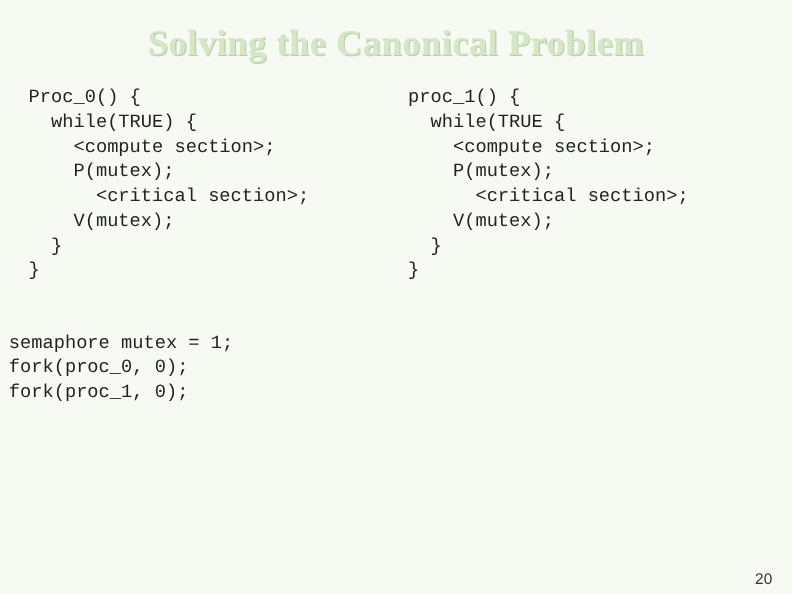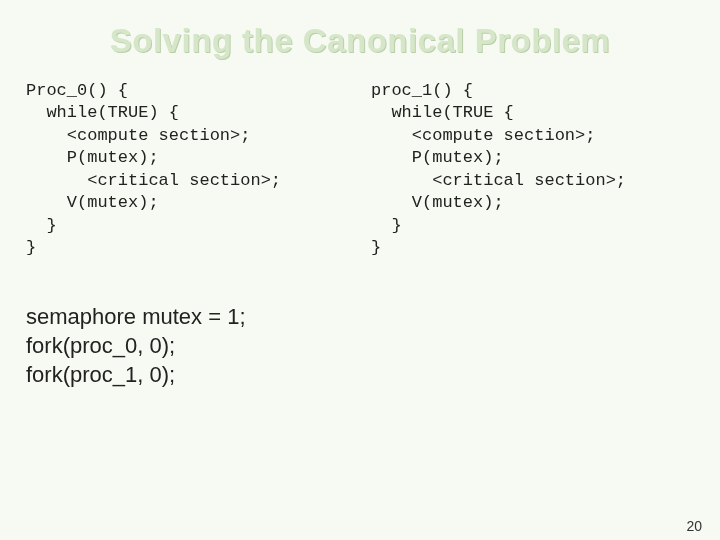--- a/index.html
+++ b/index.html
@@ -11,21 +11,21 @@
     font-family: "Courier New", Courier, monospace;
     overflow: hidden;
   }
   .slide {
     width: 720px;
     height: 540px;
     position: relative;
     box-sizing: border-box;
   }
   .title {
-    font-family: Liberation Sans, sans-serif;
+    font-family: Liberation Serif, serif;
     font-weight: 700;
     font-size: 33px;
     color: #d6e6c8;
     text-shadow: 1px 1px 0 #b9cfa8;
     text-align: center;
     padding-top: 22px;
     letter-spacing: 0.5px;
   }
   .cols {
     display: flex;
@@ -36,27 +36,27 @@
     color: #222;
     font-family: "Courier New", Courier, monospace;
   }
   .col {
     white-space: pre;
   }
   .col-left  { width: 345px; }
   .col-right { flex: 1; }
   .footer {
     position: absolute;
-    left: 26px;
+    left: 8px;
     top: 302px;
-    font-size: 22px;
+    font-size: 17px;
     line-height: 1.32;
     color: #222;
     white-space: pre;
-    font-family: Liberation Sans, sans-serif;
+    font-family: Liberation Mono, monospace;
   }
   .pagenum {
     position: absolute;
     right: 18px;
     bottom: 6px;
     font-family: Arial, sans-serif;
     font-size: 14px;
     color: #333;
   }
 </style>

